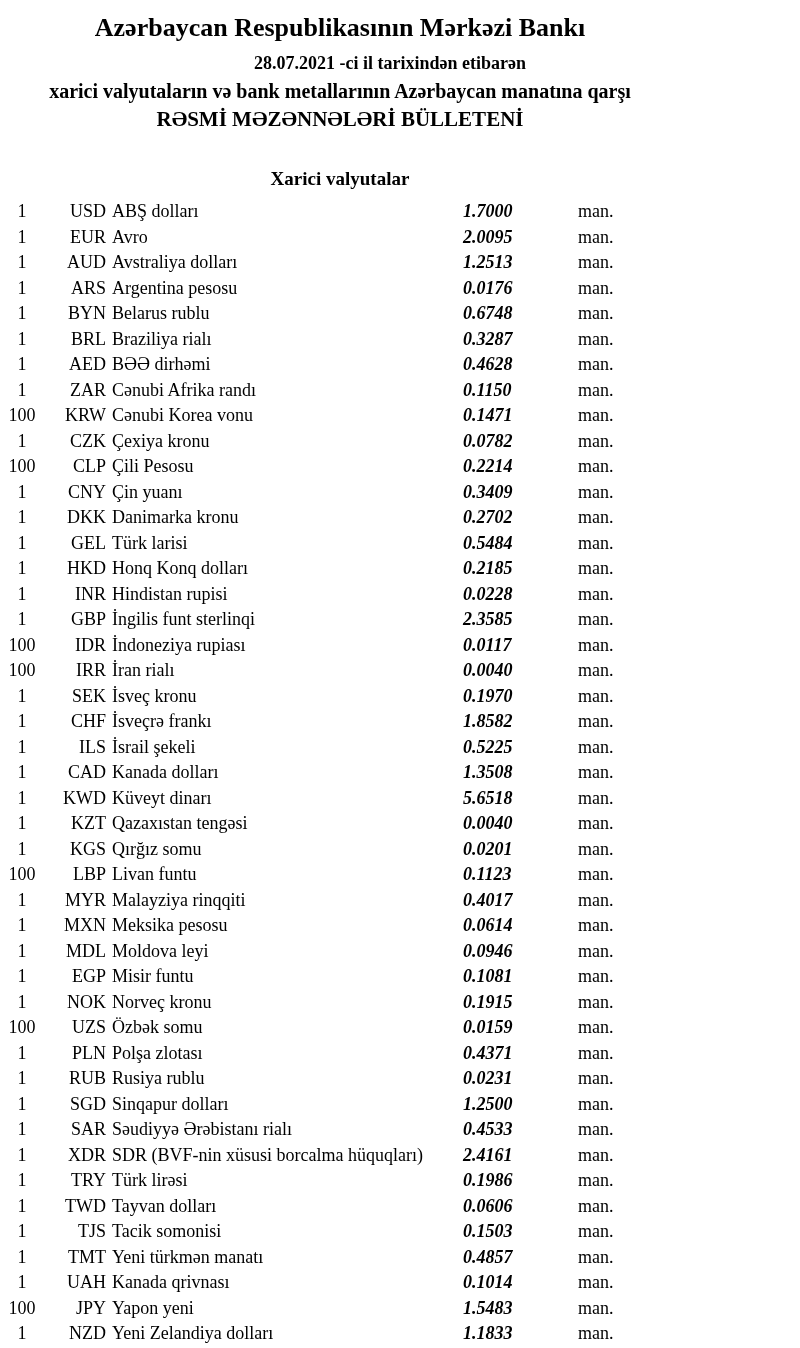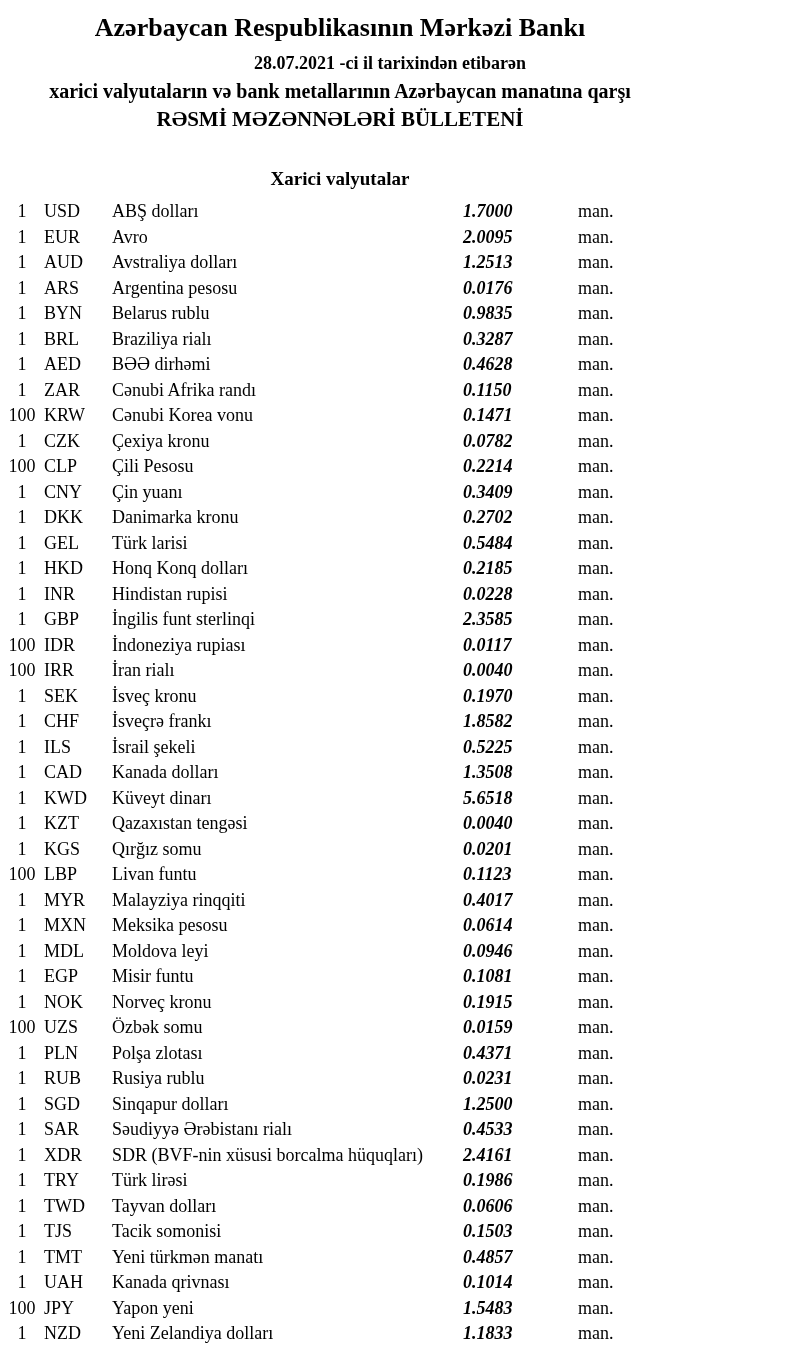--- a/index.html
+++ b/index.html
@@ -72,21 +72,21 @@
     font-size: 18px;
     white-space: nowrap;
   }
   .cell-qty {
     width: 44px;
     text-align: center;
     flex: 0 0 auto;
   }
   .cell-code {
     width: 62px;
-    text-align: left;
+    text-align: right;
     flex: 0 0 auto;
   }
   .cell-name {
     flex: 1 1 auto;
     padding-left: 6px;
     overflow: hidden;
   }
   .cell-rate {
     width: 100px;
     text-align: left;
@@ -145,21 +145,21 @@
     <span class="cell-code">ARS</span>
     <span class="cell-name">Argentina pesosu</span>
     <span class="cell-rate">0.0176</span>
     <span class="cell-unit">man.</span>
   </div>
 
   <div class="row">
     <span class="cell-qty">1</span>
     <span class="cell-code">BYN</span>
     <span class="cell-name">Belarus rublu</span>
-    <span class="cell-rate">0.9835</span>
+    <span class="cell-rate">0.6748</span>
     <span class="cell-unit">man.</span>
   </div>
 
   <div class="row">
     <span class="cell-qty">1</span>
     <span class="cell-code">BRL</span>
     <span class="cell-name">Braziliya rialı</span>
     <span class="cell-rate">0.3287</span>
     <span class="cell-unit">man.</span>
   </div>

